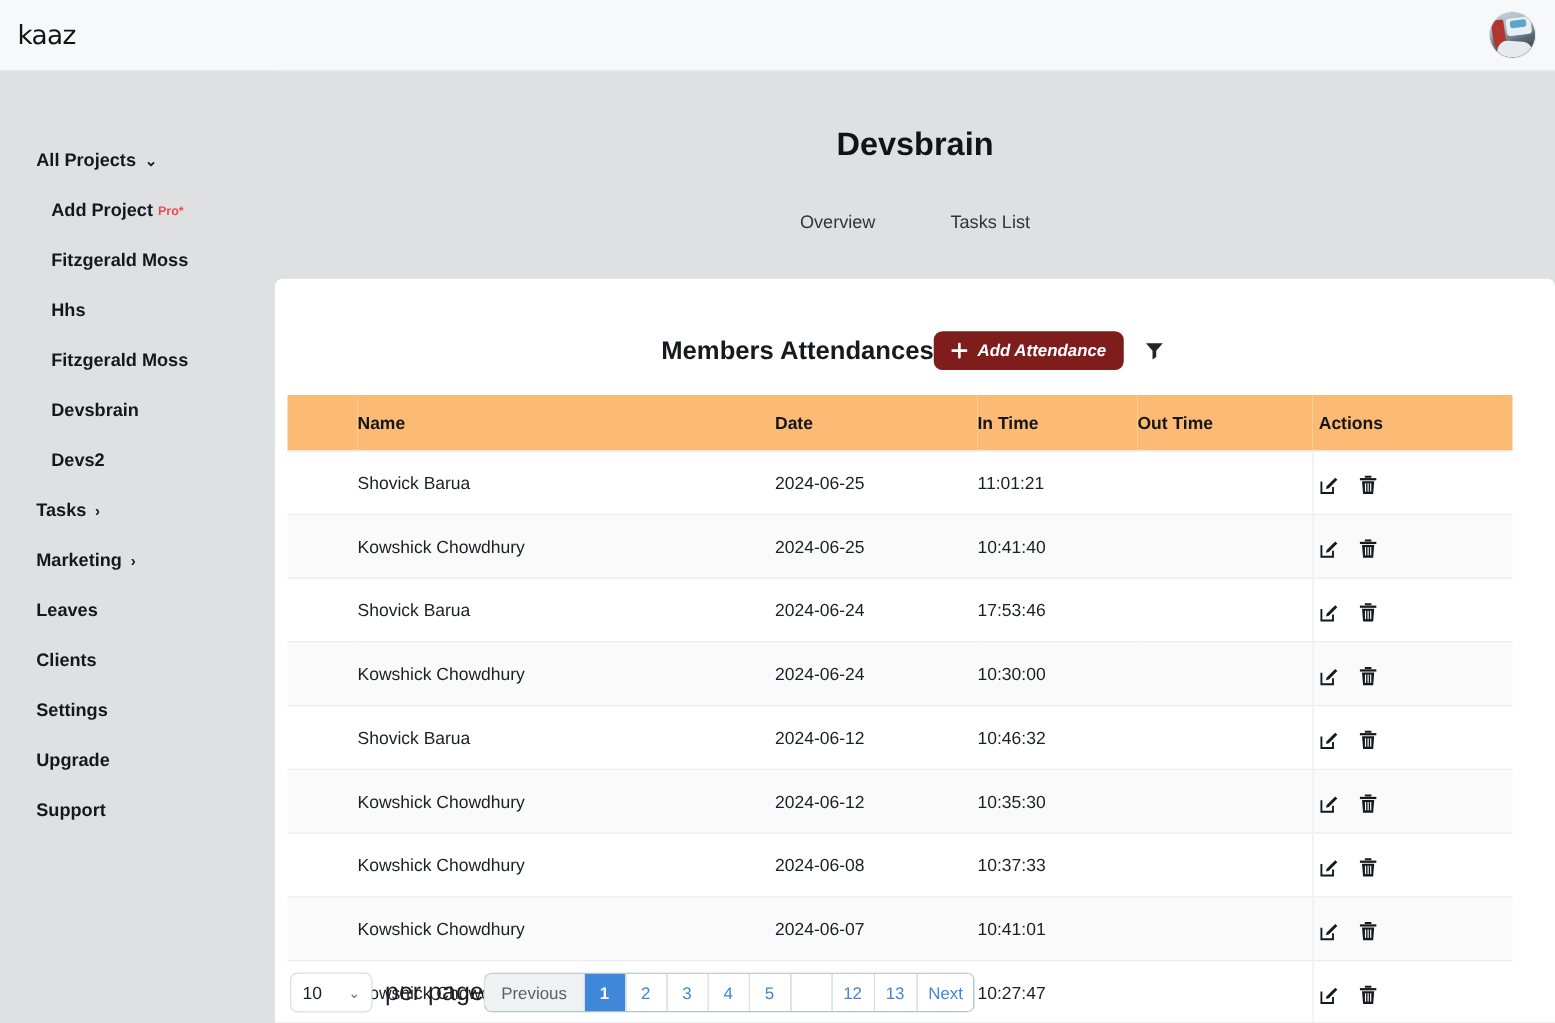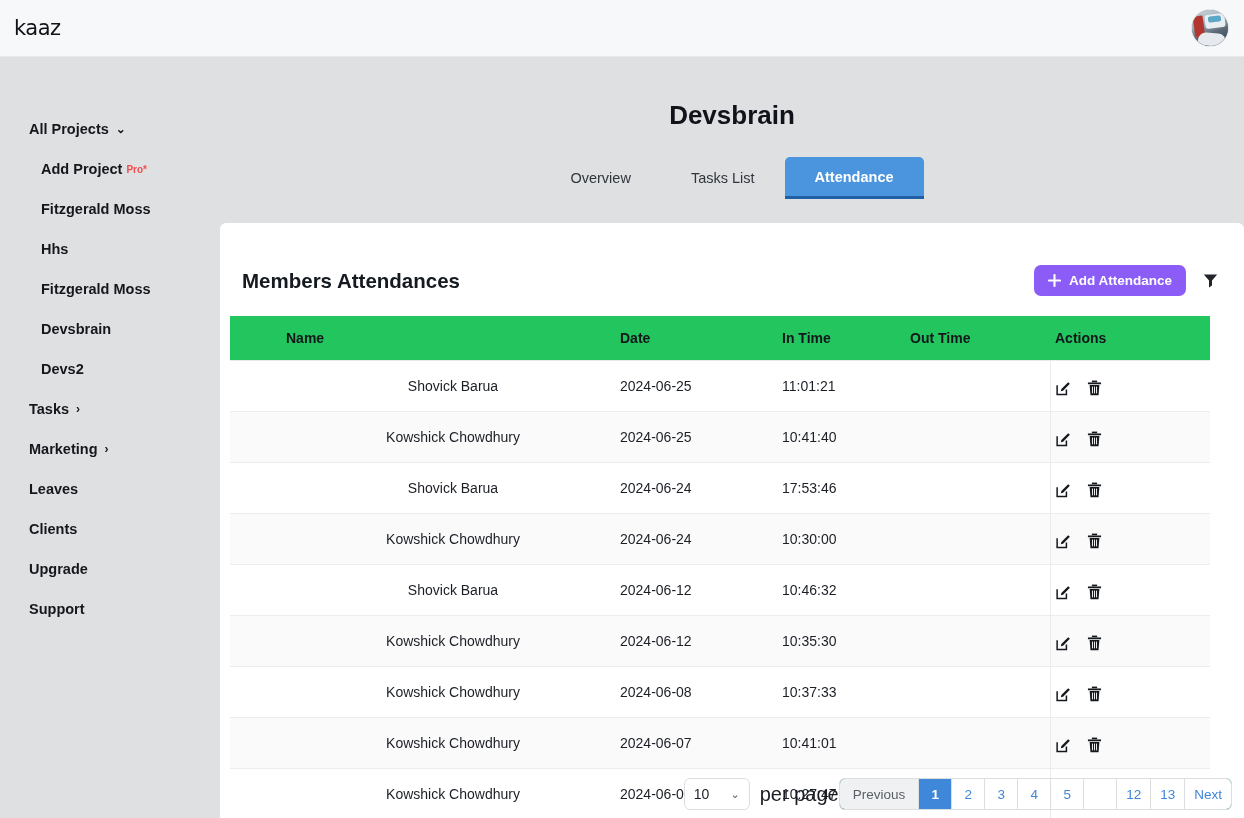--- a/index.html
+++ b/index.html
@@ -91,65 +91,65 @@
   }
 
   
   .card {
     position: absolute; top: 166px; left: 0;
     width: 1024px; height: 595px;
     background: #fff;
     border-radius: 6px 6px 0 0;
   }
   .card-head {
-    display: flex; align-items: center; justify-content: space-between;
+    display: flex; align-items: center; justify-content: center;
     padding: 42px 22px 0 22px;
   }
   .card-title { font-size: 20.5px; font-weight: 700; color: #151a20; }
   .head-actions { display: flex; align-items: center; gap: 10px; }
   .btn {
-    background: #8b5cf6; color: #fff;
+    background: #7f1d1d; color: #fff;
     font-size: 13.5px; font-weight: 700;
     border: none; border-radius: 7px;
     height: 31px; padding: 0 14px;
     display: flex; align-items: center; gap: 8px;
-    cursor: pointer; font-family: "Liberation Sans", sans-serif;
+    cursor: pointer; font-family: "Liberation Sans", sans-serif; font-style: italic;
   }
   .btn .ic { display: inline-flex; align-items: center; }
   .filter-btn {
     width: 24px; height: 28px; display: flex; align-items: center;
     justify-content: center; cursor: pointer; margin-left: 2px;
   }
 
   
   table.tbl { width: 980px; margin: 20px 0 0 10px; border-collapse: collapse; }
   table.tbl th {
     text-align: left; font-size: 14px; font-weight: 700; color: #13161b;
-    padding: 14px 0 14px 0; background: #22c55e;
+    padding: 14px 0 14px 0; background: #fdba74;
     border-bottom: 1px solid #e9eaec;
   }
   table.tbl td {
     font-size: 14px; color: #1b1f25; padding: 15px 0;
     border-bottom: 1px solid #ececee;
   }
   table.tbl tbody tr:nth-child(even) { background: #fafafb; }
   .c-pad { width: 56px; }
-  .c-name { width: 334px; text-align: center; }
+  .c-name { width: 334px; }
   .c-date { width: 162px; }
   .c-in { width: 128px; }
   .c-out { width: 140px; }
   .c-act { width: 160px; border-left: 1px solid #ececee; padding-left: 5px !important; margin-left: 48px; }
   th.c-act { border-left: none; }
   .act-wrap { display: flex; align-items: center; gap: 16px; padding-top: 4px; }
   .icon-btn { cursor: pointer; display: inline-flex; line-height: 0; }
 
   
   .card-foot {
     position: absolute; left: 0; bottom: 0; width: 1024px; height: 48px;
-    display: flex; align-items: center; justify-content: flex-end;
+    display: flex; align-items: center; justify-content: flex-start;
     padding: 0 12px 0 12px;
   }
   .perpage { display: flex; align-items: center; gap: 10px; }
   .select-box {
     width: 66px; height: 32px; border: 1px solid #dcdee1; border-radius: 6px;
     background: #fff; display: flex; align-items: center;
     justify-content: space-between; padding: 0 9px;
     font-size: 14px; color: #1b1f25; cursor: pointer;
   }
   .select-box .chev { font-size: 11px; color: #5a6068; }
@@ -215,41 +215,41 @@
         <span>Marketing</span>
         <span class="chev">›</span>
       </div>
       <div class="nav-item">
         <span>Leaves</span>
       </div>
       <div class="nav-item">
         <span>Clients</span>
       </div>
       <div class="nav-item">
+        <span>Settings</span>
+      </div>
+      <div class="nav-item">
         <span>Upgrade</span>
       </div>
       <div class="nav-item">
         <span>Support</span>
       </div>
     </div>
 </nav>
 
 <div class="main">
 
   <h1 class="page-title">Devsbrain</h1>
 
   <div class="tabs" id="tabs">
       <div class="tab">
         <span>Overview</span>
       </div>
       <div class="tab">
         <span>Tasks List</span>
-      </div>
-      <div class="tab active">
-        <span>Attendance</span>
       </div>
     </div>
 
   <section class="card">
 
     <div class="card-head">
       <div class="card-title">Members Attendances</div>
 
       <div class="head-actions">
         <button class="btn">

